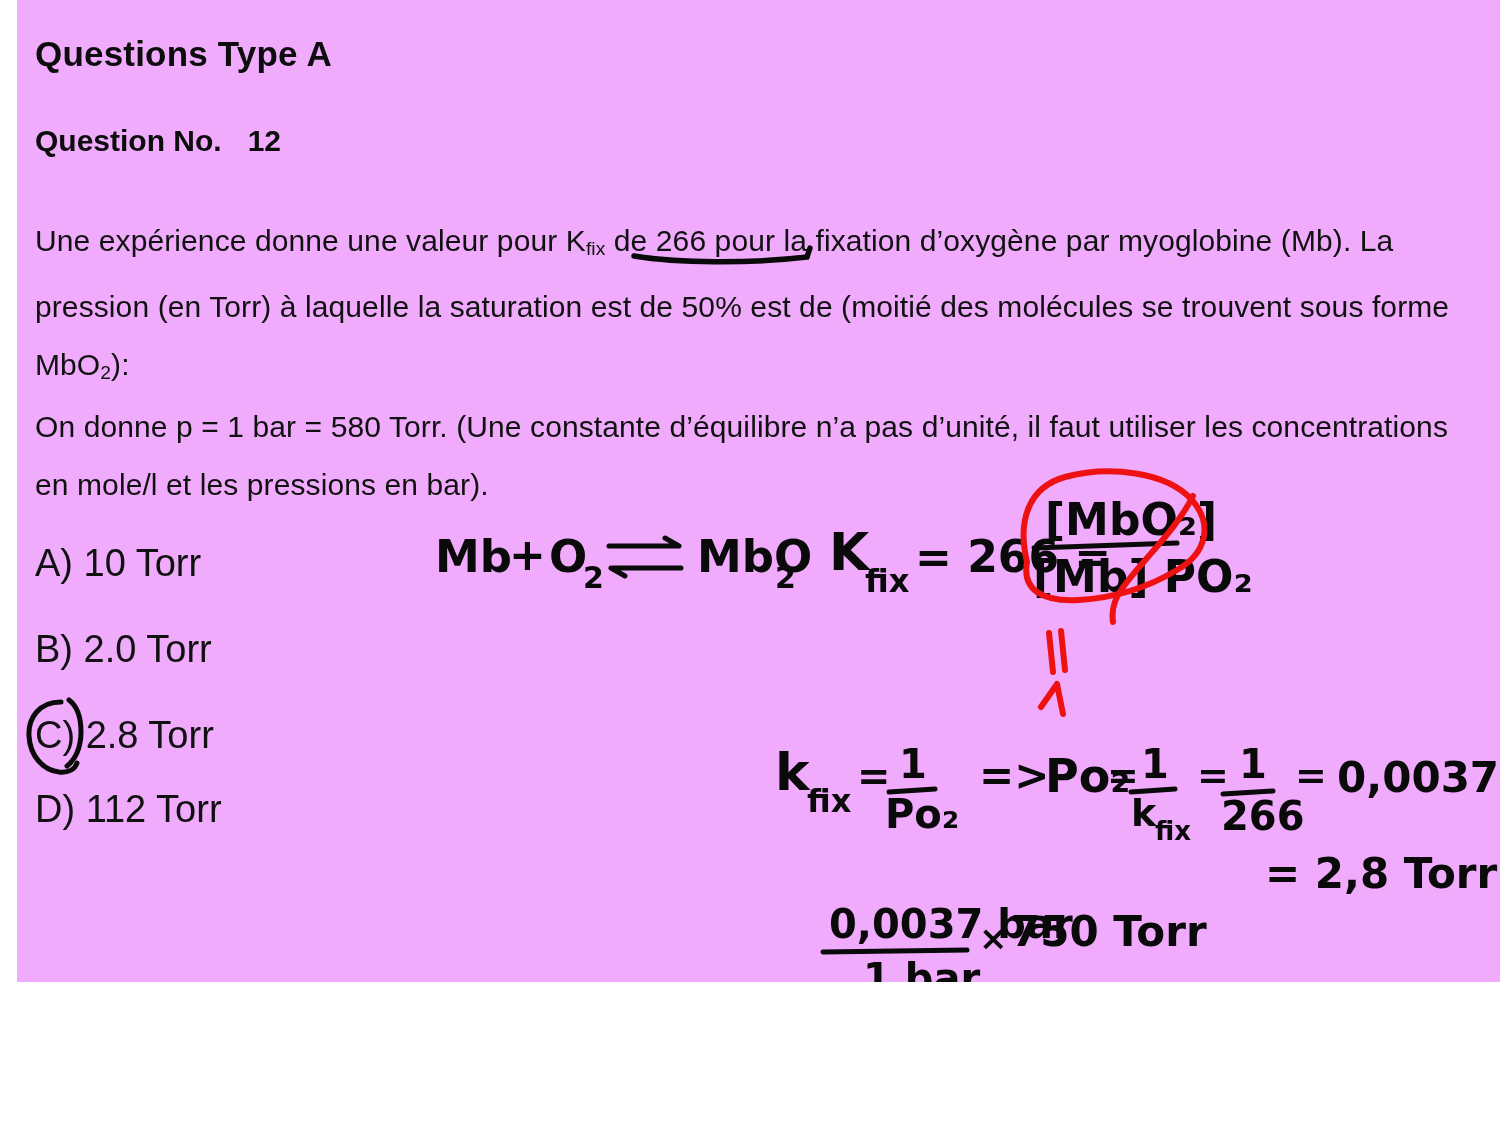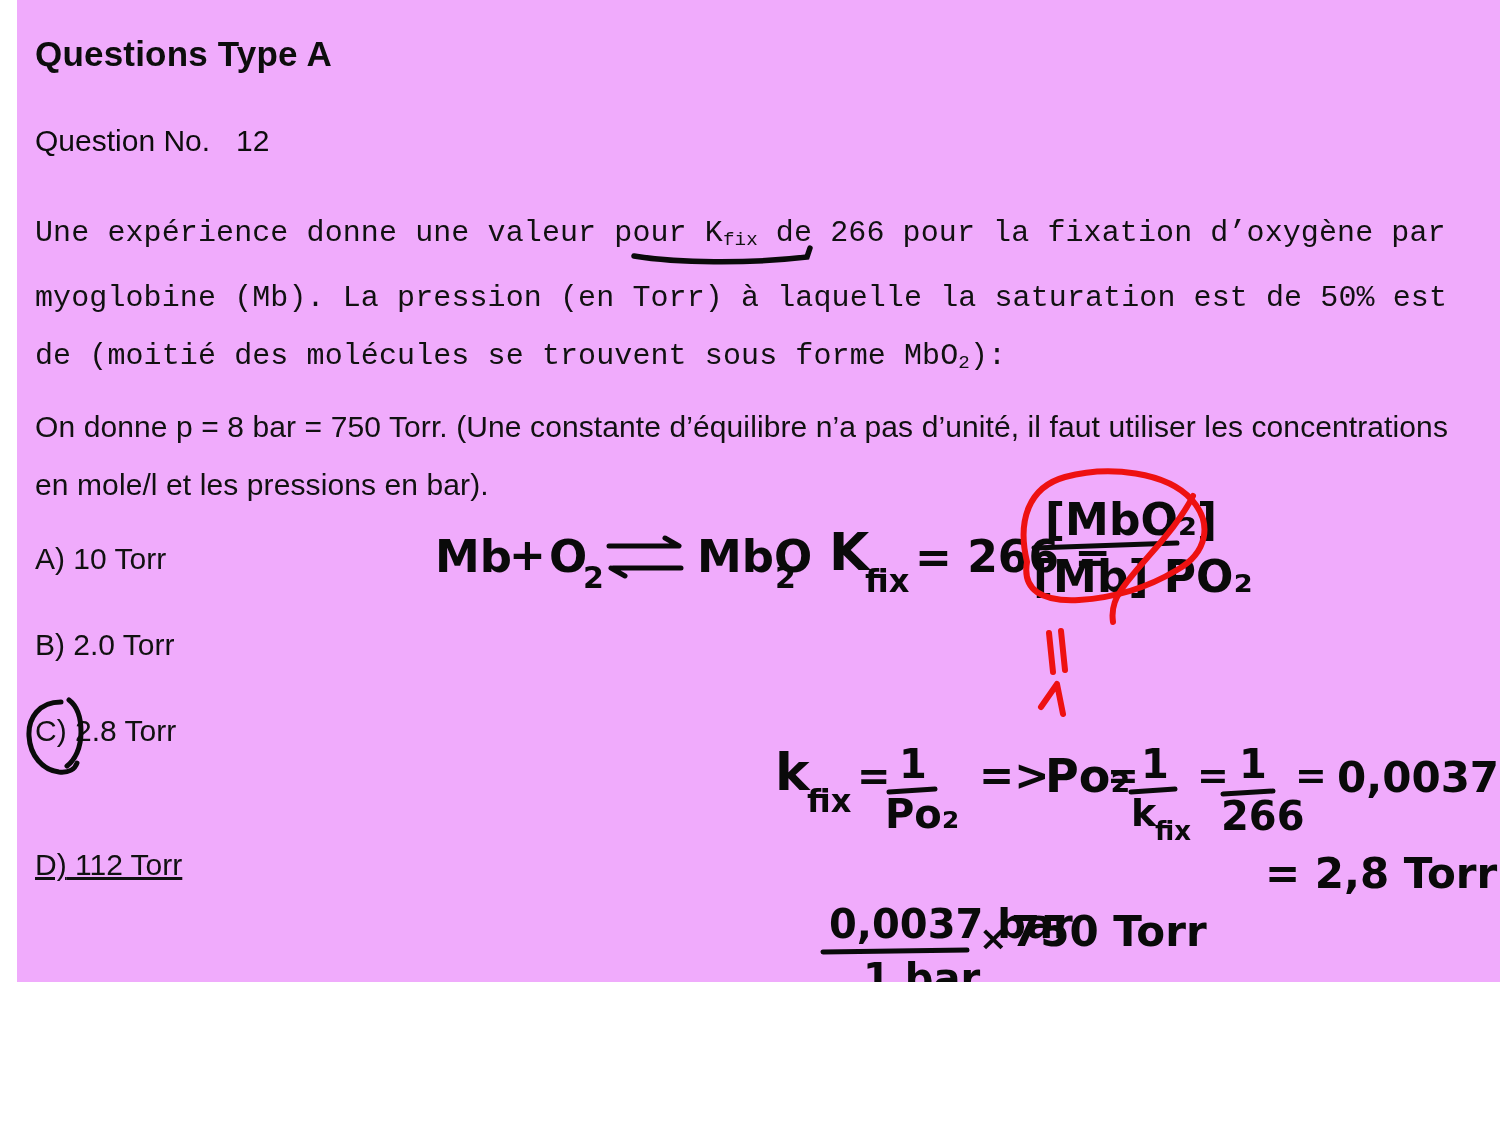--- a/index.html
+++ b/index.html
@@ -30,55 +30,55 @@
     font-weight: bold;
     letter-spacing: 0.2px;
     color: #0d0d0d;
     white-space: nowrap;
   }
   .qno-row {
     position: absolute;
     left: 18px;
     top: 124px;
     font-size: 30px;
-    font-weight: normal;
+    font-weight: bold;
     color: #0d0d0d;
     white-space: nowrap;
   }
   .qno-row .qno-num {
     display: inline-block;
     margin-left: 26px;
   }
 
   .body-block {
     position: absolute;
     left: 18px;
     font-size: 30px;
     line-height: 58px;
     color: #111111;
     letter-spacing: 0.1px;
   }
-  #stem-block  { top: 204px; width: 1445px; font-family: Liberation Mono, monospace; }
+  #stem-block  { top: 212px; width: 1445px; }
   #given-block { top: 398px; width: 1420px; }
 
   .body-block sub { font-size: 0.64em; vertical-align: -0.22em; }
 
   
   .choice {
     position: absolute;
     left: 18px;
-    font-size: 30px;
+    font-size: 38px;
     color: #111111;
     white-space: nowrap;
   }
   .choice sup { font-size: 0.62em; vertical-align: 0.55em; }
   #choice-0 { top: 542px; }
   #choice-1 { top: 628px; }
   #choice-2 { top: 714px; }
-  #choice-3 { top: 848px; text-decoration: underline; }
+  #choice-3 { top: 788px; }
   #choice-4 { top: 886px; }
 
   svg.ink-layer {
     position: absolute;
     left: 0;
     top: 0;
     width: 1500px;
     height: 1125px;
     pointer-events: none;
     overflow: visible;
@@ -102,21 +102,21 @@
     <span>Question No.</span><span class="qno-num">12</span>
   </div>
 
   <div class="body-block" id="stem-block">
     <span>Une expérience donne une valeur pour </span><span>K</span><sub>fix</sub><span> de 266 pour la fixation d’oxygène par myoglobine</span>
     <span>(Mb). La pression (en Torr) à laquelle la saturation est de 50% est de (moitié des molécules</span>
     <span>se trouvent sous forme MbO</span><sub>2</sub><span>):</span>
   </div>
 
   <div class="body-block" id="given-block">
-    <span>On donne p = 8 bar = 750 Torr. (Une constante d’équilibre n’a pas d’unité, il faut utiliser les</span>
+    <span>On donne p = 1 bar = 580 Torr. (Une constante d’équilibre n’a pas d’unité, il faut utiliser les</span>
     <span>concentrations en mole/l et les pressions en bar).</span>
   </div>
 
   <div class="choice" id="choice-0">
     <span>A)</span>
     <span>10 Torr</span>
   </div>
   <div class="choice" id="choice-1">
     <span>B)</span>
     <span>2.0 Torr</span>

